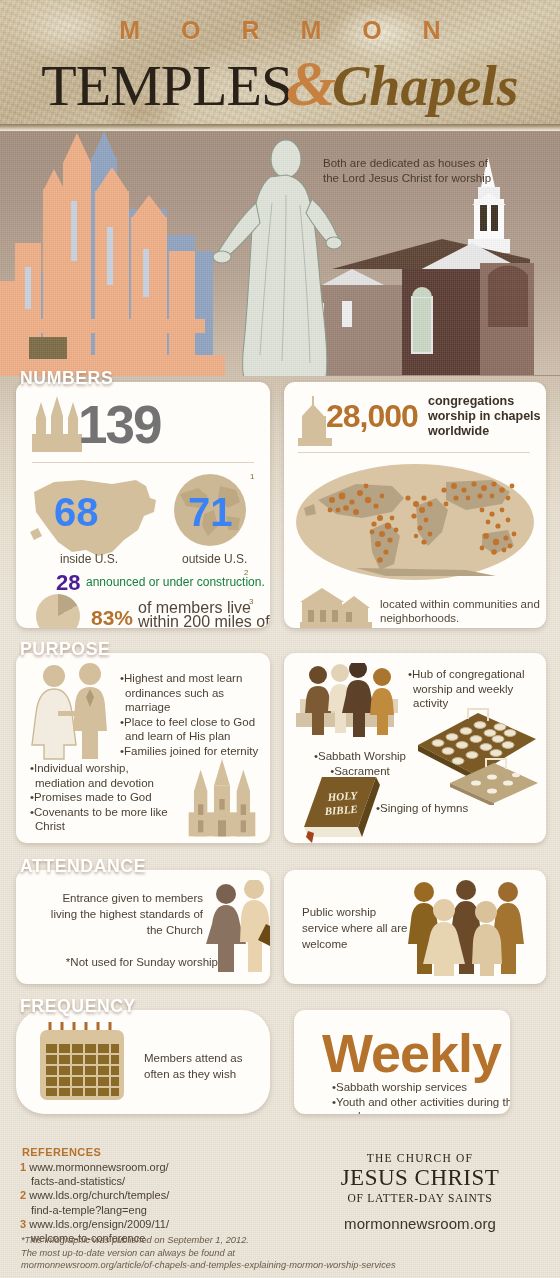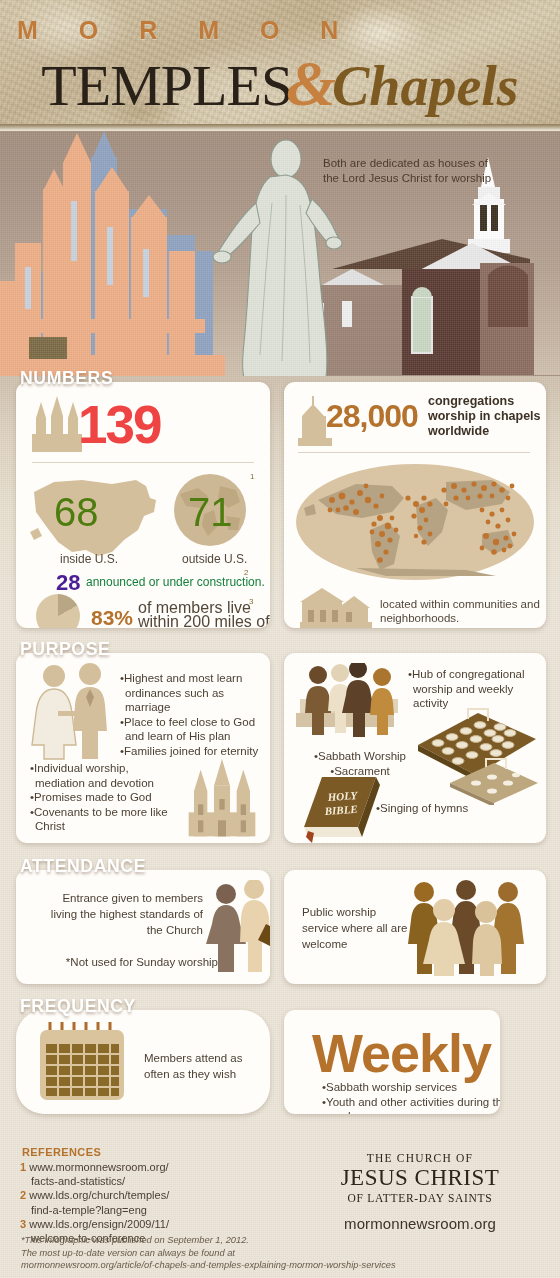--- a/index.html
+++ b/index.html
@@ -36,21 +36,21 @@
       radial-gradient(ellipse 80px 45px at 55% 12%, #c1ad87 0%, rgba(193,173,135,0) 70%),
       linear-gradient(160deg,#d6c7a6 0%, #c4b18e 35%, #d9ccae 62%, #bfac88 100%);
   }
   .header:after{ content:""; position:absolute; inset:0;
     background-image:
       repeating-linear-gradient(112deg, rgba(120,100,70,0.07) 0 2px, rgba(255,255,255,0.05) 2px 5px),
       repeating-linear-gradient(22deg, rgba(90,75,50,0.05) 0 3px, rgba(255,255,255,0.04) 3px 7px);
   }
   .header-bottom-edge{ position:absolute; left:0; top:124px; width:560px; height:7px;
      background:linear-gradient(180deg,#8e7a58,#f2ecdd); z-index:4;}
-  .mormon{ position:absolute; top:16px; left:0; width:560px; text-align:left;
+  .mormon{ position:absolute; top:16px; left:0; width:560px; text-align:center;
      font-family:"Liberation Sans", sans-serif; font-size:25px; font-weight:700;
      letter-spacing:17px; color:#c07a3a; text-indent:17px; z-index:3;
      text-shadow:0 1px 1px rgba(255,255,255,.35);}
   .bigtitle{ position:absolute; top:47px; left:0; width:560px; text-align:center;
      white-space:nowrap; z-index:3; }
   .t-temples{ font-family:"Liberation Serif", serif; font-size:58px; color:#2a2118;
      letter-spacing:-1px; font-weight:400; }
   .t-amp{ font-family:"Liberation Serif", serif; font-size:64px; color:#c6803f;
      font-weight:700; font-style:italic; margin:0 -4px 0 -6px;}
   .t-chapels{ font-family:"Liberation Serif", serif; font-size:56px; color:#7d5a22;
@@ -65,25 +65,25 @@
   .sec-label{ position:absolute; z-index:8; color:#fff; font-weight:700; font-size:19px;
      letter-spacing:.6px; font-family:"Liberation Sans", sans-serif;
      text-shadow:0 2px 3px rgba(110,85,60,.45); transform:scaleX(.93); transform-origin:left center;}
 
   
   .card{ position:absolute; background:#fffdfa; border-radius:11px;
      box-shadow:0 2px 5px rgba(110,88,65,.25); overflow:hidden; z-index:5;}
 
   
   .n139{ position:absolute; left:62px; top:12px; font-size:53px; font-weight:700;
-     color:#ef4444; letter-spacing:-2px; }
+     color:#737373; letter-spacing:-2px; }
   .n139-lbl{ position:absolute; left:160px; top:22px; font-size:14px; font-weight:700;
      color:#3d3226; line-height:17px;}
   .hrule{ position:absolute; height:1px; background:#ded3c2;}
-  .big68,.big71{ position:absolute; font-size:40px; font-weight:400; color:#4d7c0f;}
+  .big68,.big71{ position:absolute; font-size:40px; font-weight:700; color:#3b82f6;}
   .sublbl{ position:absolute; font-size:12px; color:#53473a;}
   .n28{ position:absolute; left:40px; top:188px; font-size:22px; font-weight:700; color:#4c1d95;}
   .n28txt{ position:absolute; left:70px; top:193px; font-size:12px; color:#15803d;}
   .n83{ position:absolute; left:75px; top:224px; font-size:21px; font-weight:700; color:#b5722c;}
   .n83txt{ position:absolute; left:122px; top:219px; font-size:16px; color:#53473a; line-height:14px;}
   .sup{ font-size:8px; vertical-align:super; color:#8a6a3a;}
 
   
   .n28000{ position:absolute; left:42px; top:16px; font-size:32px; font-weight:700;
      color:#b5722c; letter-spacing:-1px;}
@@ -559,21 +559,21 @@
           <rect x="23" y="68" width="11" height="8"></rect>
         <rect x="36" y="68" width="11" height="8"></rect>
           <rect x="49" y="68" width="11" height="8"></rect>
         <rect x="62" y="68" width="11" height="8"></rect>
           <rect x="75" y="68" width="8" height="8"></rect>
       </g>
     </svg>
     <div class="plain" style="left:128px; top:40px; width:110px;">Members attend as often as they wish</div>
   </div>
 
-  <div class="card" style="left:284px; top:1010px; width:216px; height:104px;">
+  <div class="card" style="left:294px; top:1010px; width:216px; height:104px;">
     <div class="weekly">Weekly</div>
     <div class="bul" style="left:38px; top:70px; width:200px;">
       <div>•Sabbath worship services</div>
       <div>•Youth and other activities during the week</div>
     </div>
   </div>
 
   <div class="ref-h">REFERENCES</div>
   <div class="ref-list">
     <div>

